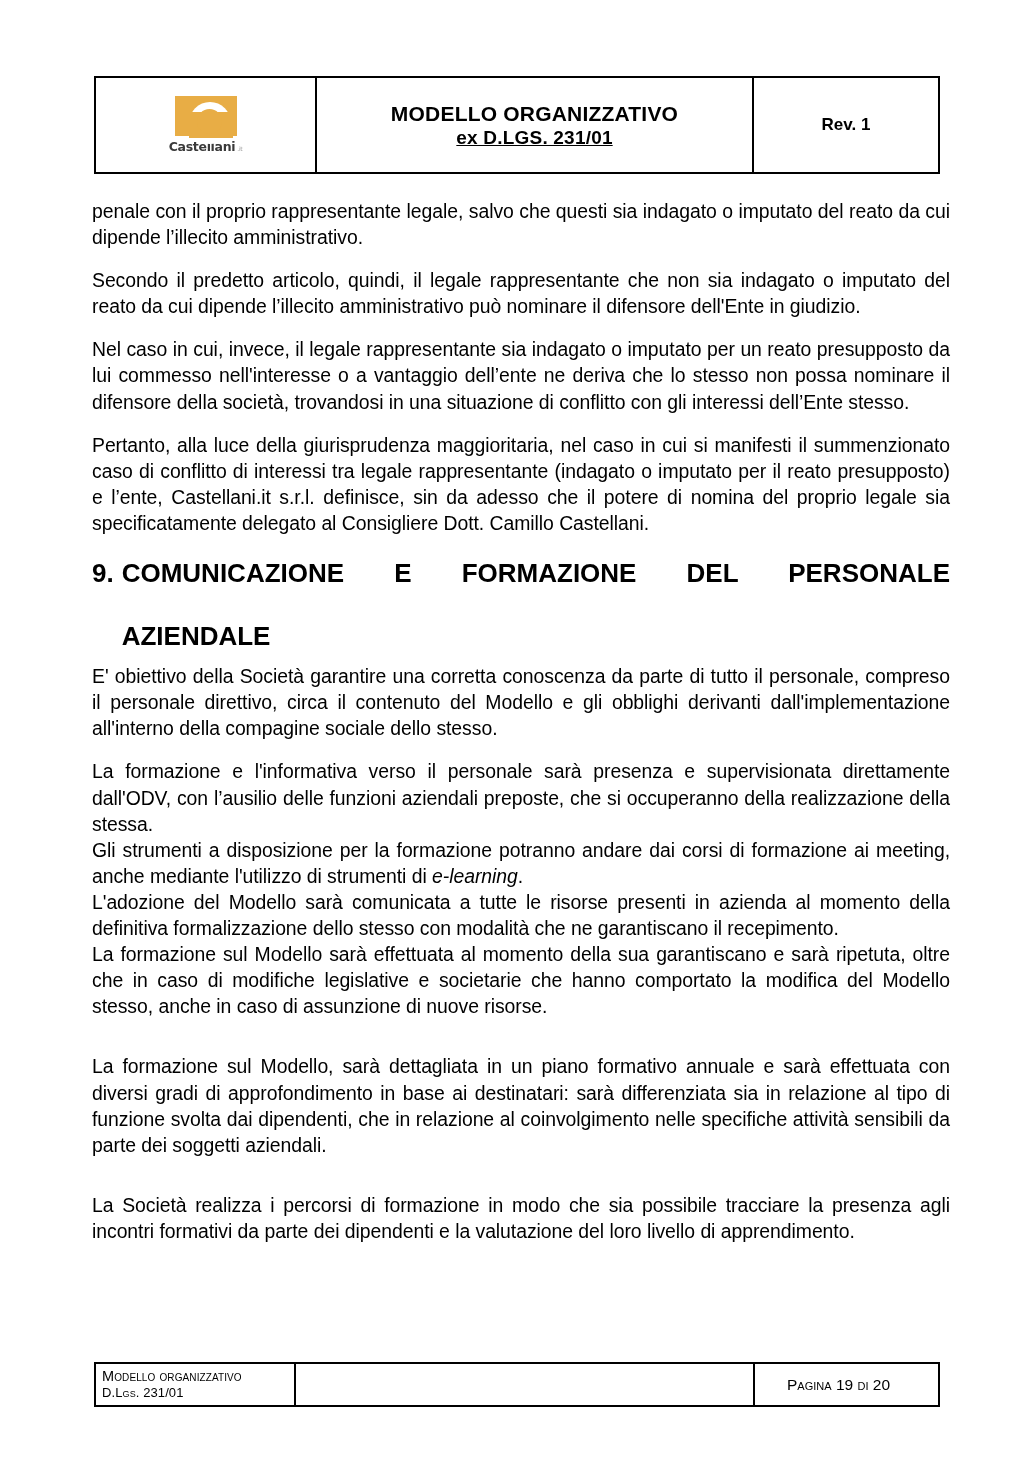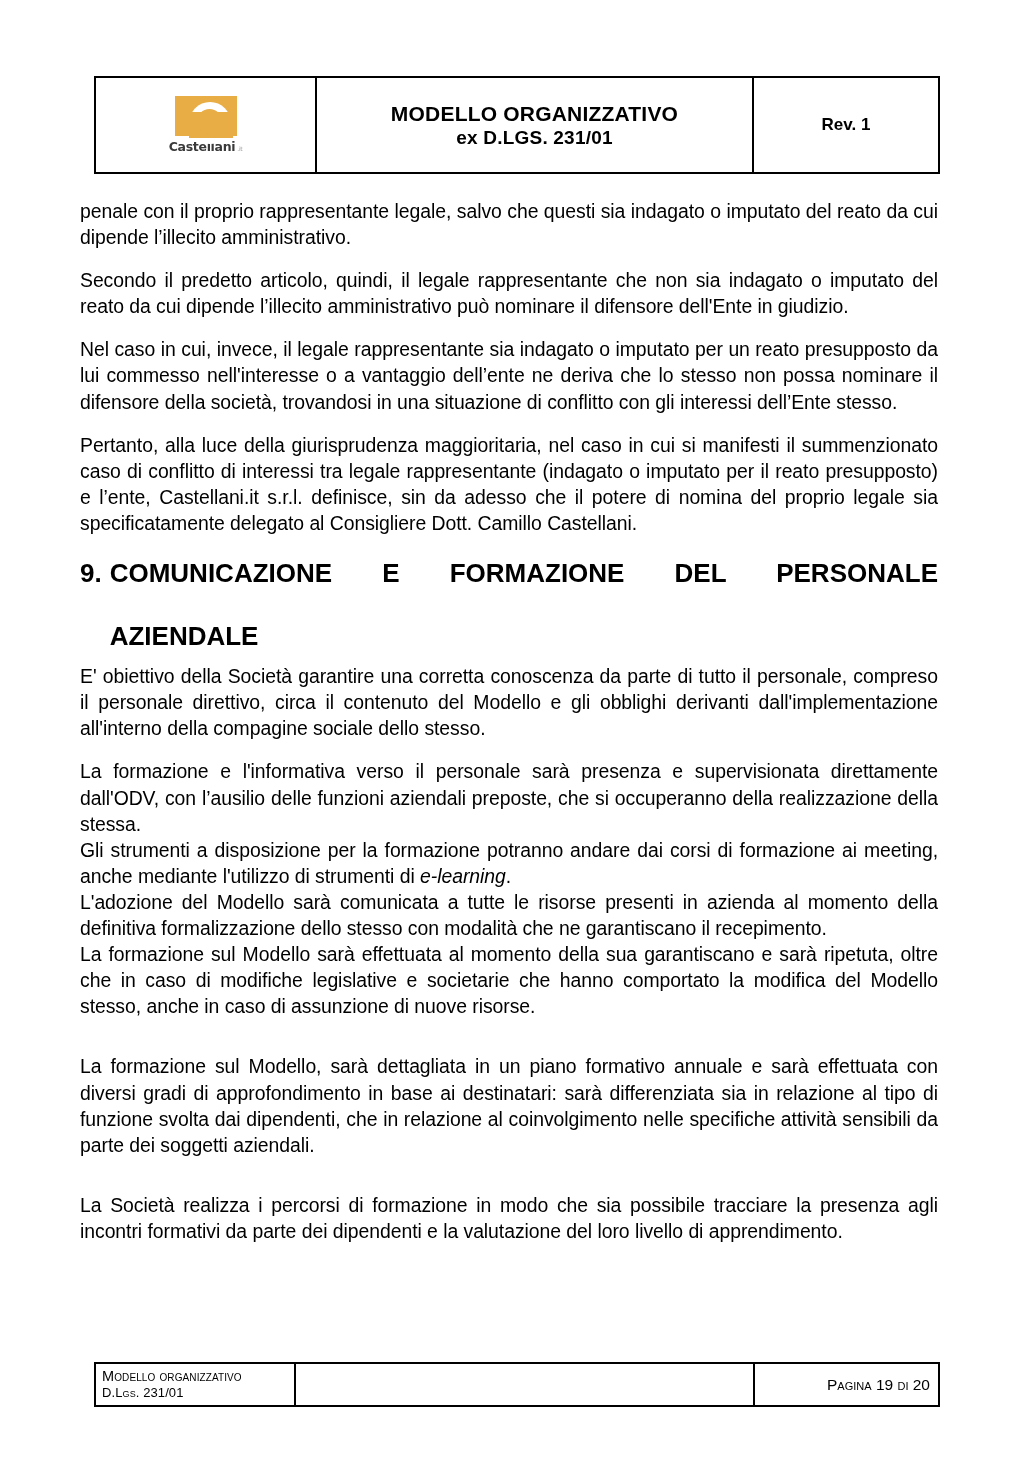--- a/index.html
+++ b/index.html
@@ -114,30 +114,31 @@
     font-weight: bold;
     font-size: 21px;
     letter-spacing: 0.2px;
     line-height: 1.22;
   }
   .hdr-title-line2 {
     font-weight: bold;
     font-size: 19px;
     letter-spacing: 0.2px;
     line-height: 1.22;
+    text-decoration: underline;
   }
   .hdr-rev {
     font-weight: bold;
     font-size: 17px;
   }
 
   
   .content {
     position: absolute;
-    left: 80px;
+    left: 92px;
     top: 198px;
     width: 858px;
   }
   p.j {
     margin: 0 0 17px 0;
     font-size: 19.4px;
     line-height: 1.345;
     text-align: justify;
     text-justify: inter-word;
     letter-spacing: -0.05px;
@@ -197,22 +198,23 @@
     width: 200px;
     border-right: 2px solid #000;
     padding-left: 6px;
   }
   .ftr-mid {
     width: 459px;
     border-right: 2px solid #000;
   }
   .ftr-right {
     flex: 1;
-    justify-content: flex-end;
+    justify-content: flex-start;
     padding-right: 8px;
+    padding-left: 32px;
   }
   .ftr-left-inner {
     line-height: 1.18;
   }
   .sc {
     font-variant: small-caps;
     font-size: 14.5px;
     letter-spacing: 0.1px;
     white-space: nowrap;
   }

